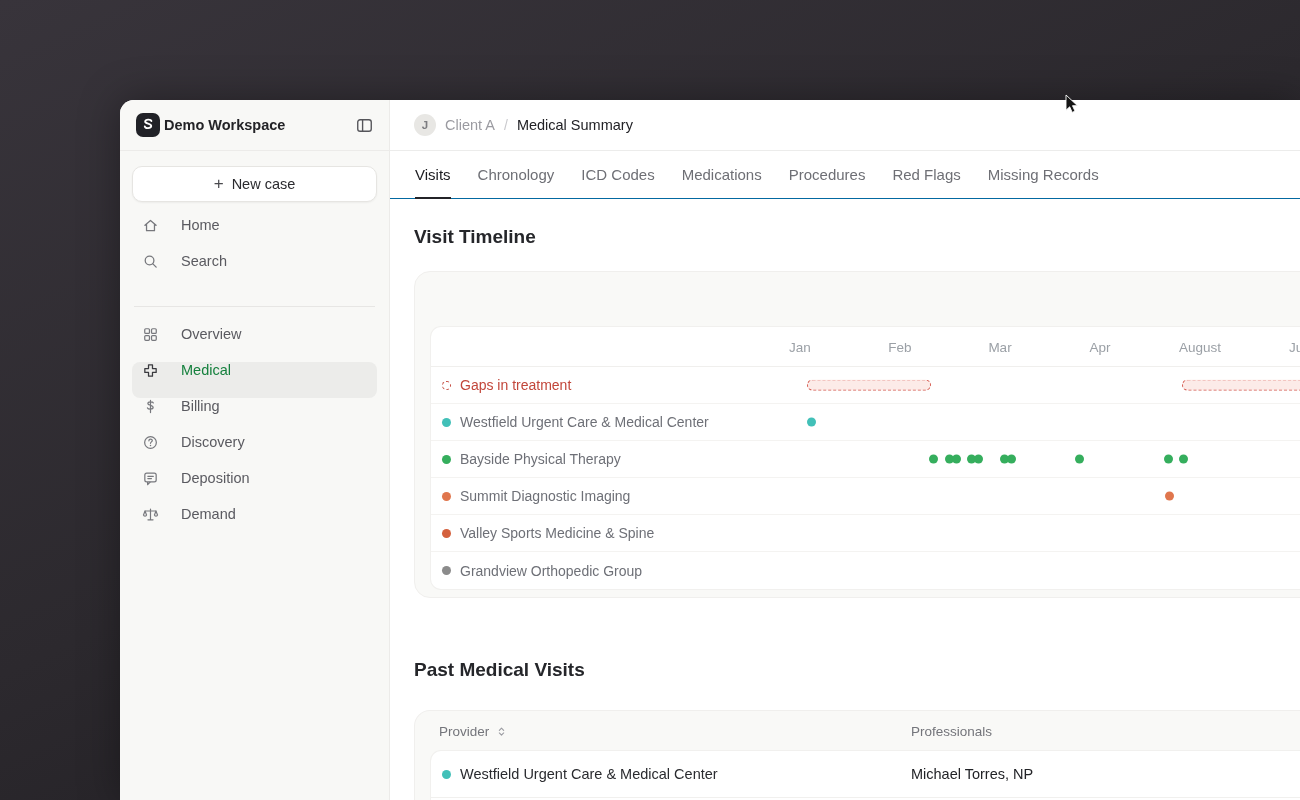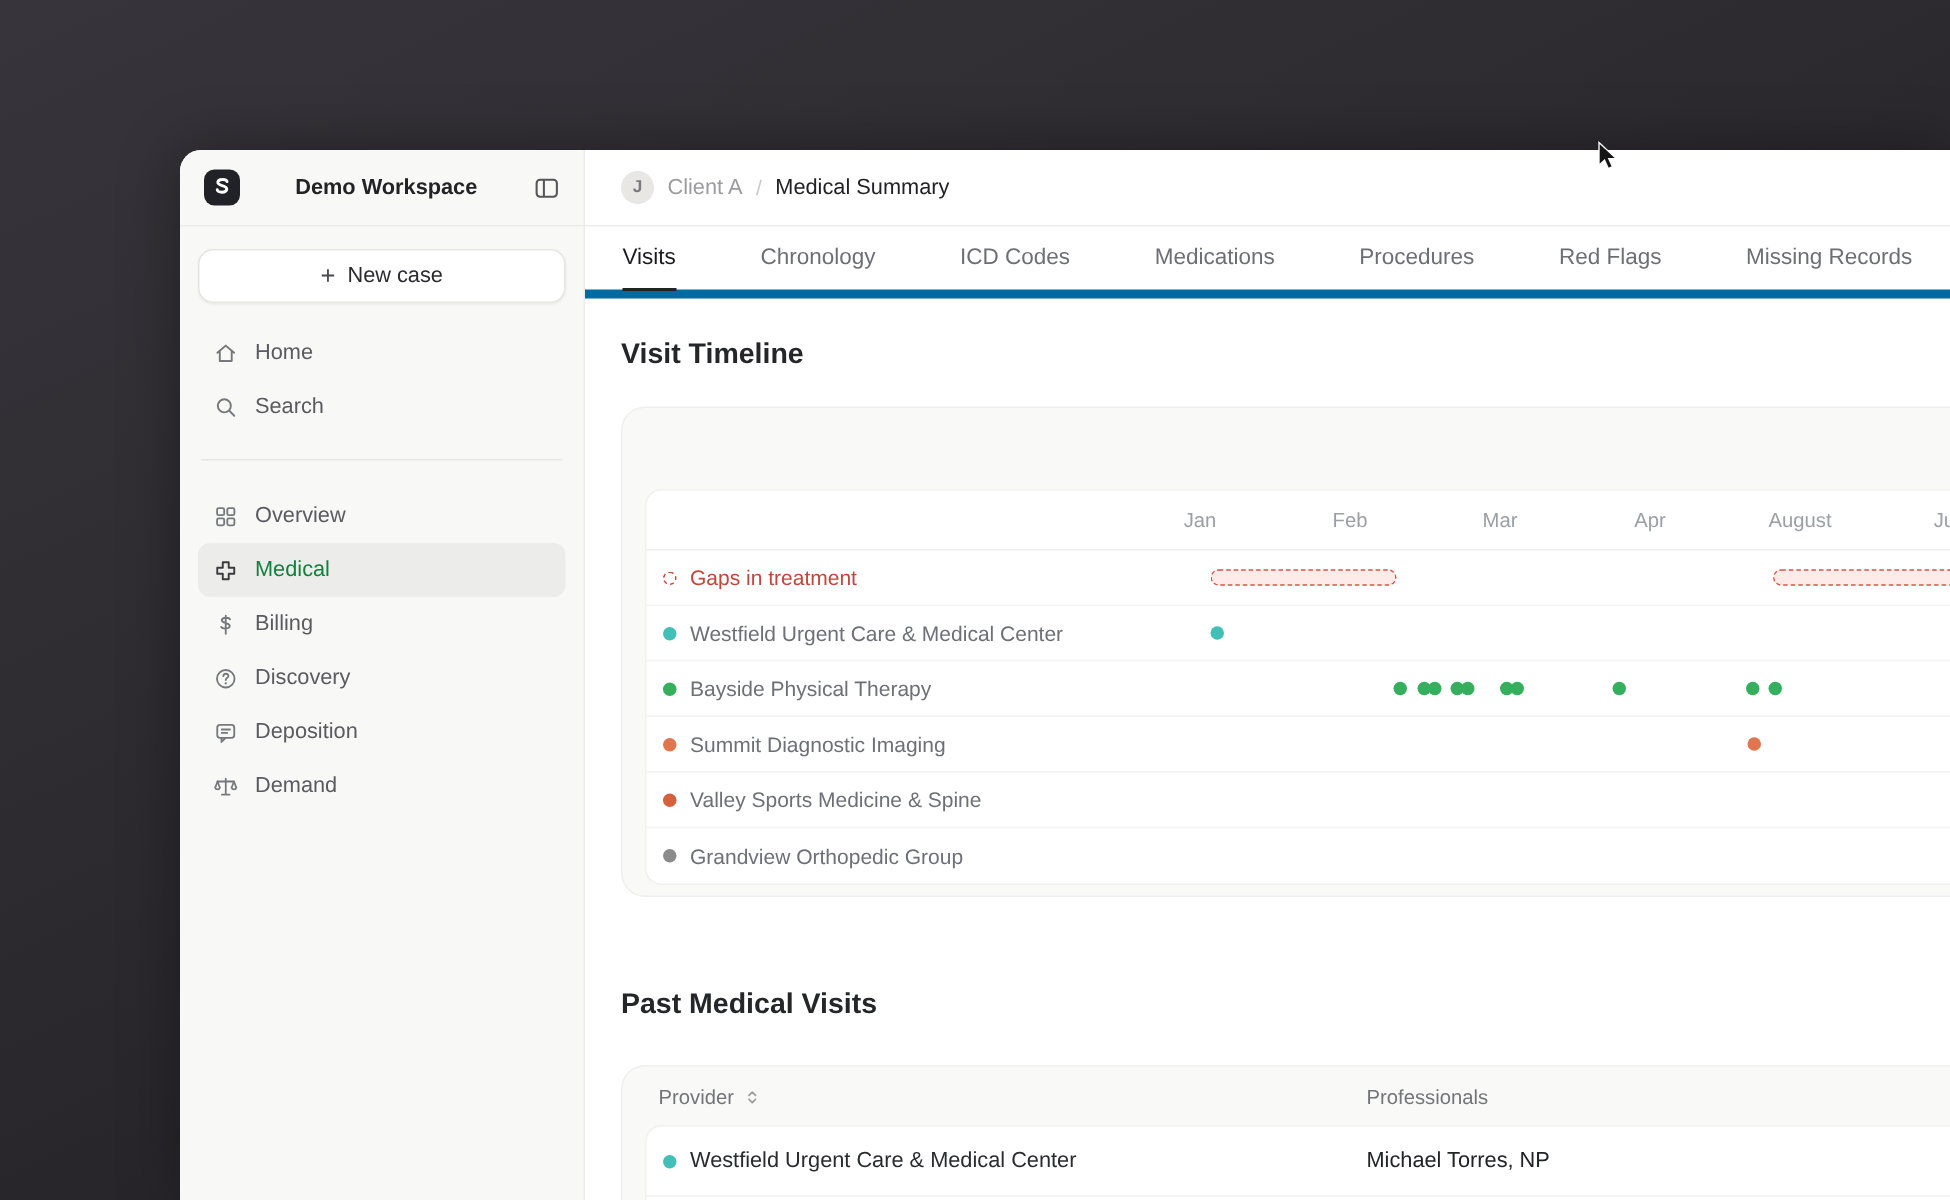--- a/index.html
+++ b/index.html
@@ -9,51 +9,51 @@
     background:linear-gradient(155deg,#38343b 0%,#2c292e 48%,#1b191d 100%); }
 
   .app { position:absolute; left:120px; top:100px; width:1180px; height:700px;
     background:#fff; border-top-left-radius:14px; overflow:hidden; display:flex;
     box-shadow:0 0 40px rgba(0,0,0,.35); }
 
   
   .sidebar { width:270px; min-width:270px; background:#f8f8f6;
     border-right:1px solid #ecebe9; display:flex; flex-direction:column; }
   .side-header { height:51px; min-height:51px; display:flex; align-items:center;
-    gap:4px; padding:0 15px 0 16px; border-bottom:1px solid #ecebe9;text-align:center; }
+    gap:4px; padding:0 15px 0 16px; border-bottom:1px solid #ecebe9; }
   .logo { width:24px; height:24px; border-radius:7px; background:#212227;
     display:flex; align-items:center; justify-content:center; }
   .ws-title { flex:1; font-size:14.5px; font-weight:600; color:#232327; }
   .panel-toggle { display:flex; align-items:center; cursor:pointer; }
   .new-case { margin:15px 12px 0; height:36px; background:#fff;
     border:1px solid #e6e5e2; border-radius:10px; display:flex; align-items:center;
     justify-content:center; gap:8px; font-size:14.5px; color:#2b2b2f;
     font-family:inherit; box-shadow:0 1px 2px rgba(20,20,20,.05); cursor:pointer; }
   .plus-glyph { font-size:17px; color:#4a4a4f; line-height:1; margin-top:-1px; }
   nav.nav-top { padding:15px 12px 0; }
   nav.nav-case { padding:19px 12px 0; }
-  .nav-item { height:36px; display:flex; align-items:center; gap:11px;
+  .nav-item { height:36px; display:flex; align-items:flex-start; gap:22px;
     padding:0 10px; border-radius:8px; font-size:14.5px; color:#5a5a60; cursor:pointer; }
   .nav-item.active { background:#ececea; color:#15803d; font-weight:500; }
   .nav-item svg { flex:none; }
   .side-divider { height:1px; background:#e7e6e4; margin:17px 14px 0; }
 
   
   main { flex:1; display:flex; flex-direction:column; min-width:0; background:#fff; overflow:hidden; }
   .crumb-bar { height:51px; min-height:51px; display:flex; align-items:center;
     gap:9px; padding:0 24px; border-bottom:1px solid #ececeb; }
   .avatar { width:22px; height:22px; border-radius:50%; background:#e8e7e4;
     color:#7c7c80; font-size:11.5px; font-weight:600; display:flex;
     align-items:center; justify-content:center; }
   .crumb-client { font-size:14.5px; color:#9b9ba1; cursor:pointer; }
   .crumb-sep { color:#c9c9cd; font-size:14px; }
   .crumb-page { font-size:14.5px; color:#222226; font-weight:500; }
 
   .tabs { height:48px; min-height:48px; display:flex; align-items:stretch;
-    gap:27px; padding:0 25px; border-bottom:6px solid #0369a1;justify-content:space-between; }
+    gap:27px; padding:0 25px; border-bottom:1px solid #0369a1; }
   .tab { display:flex; align-items:center; font-size:15px; color:#6e6f75;
     border-bottom:2px solid transparent; margin-bottom:-1px; white-space:nowrap; cursor:pointer; }
   .tab.active { color:#1b1b1f; border-color:#232327; font-weight:500; }
 
   .content { flex:1; padding:24px 0 0 24px; overflow:hidden; }
   h2.section { font-size:19px; font-weight:600; color:#25262a; line-height:28px; }
 
   .timeline-card { width:982px; margin-top:20px; background:#f9f9f7;
     border:1px solid #f0efed; border-radius:16px; padding:55px 16px 8px; }
   .t-panel { position:relative; background:#fff; border-radius:10px;

